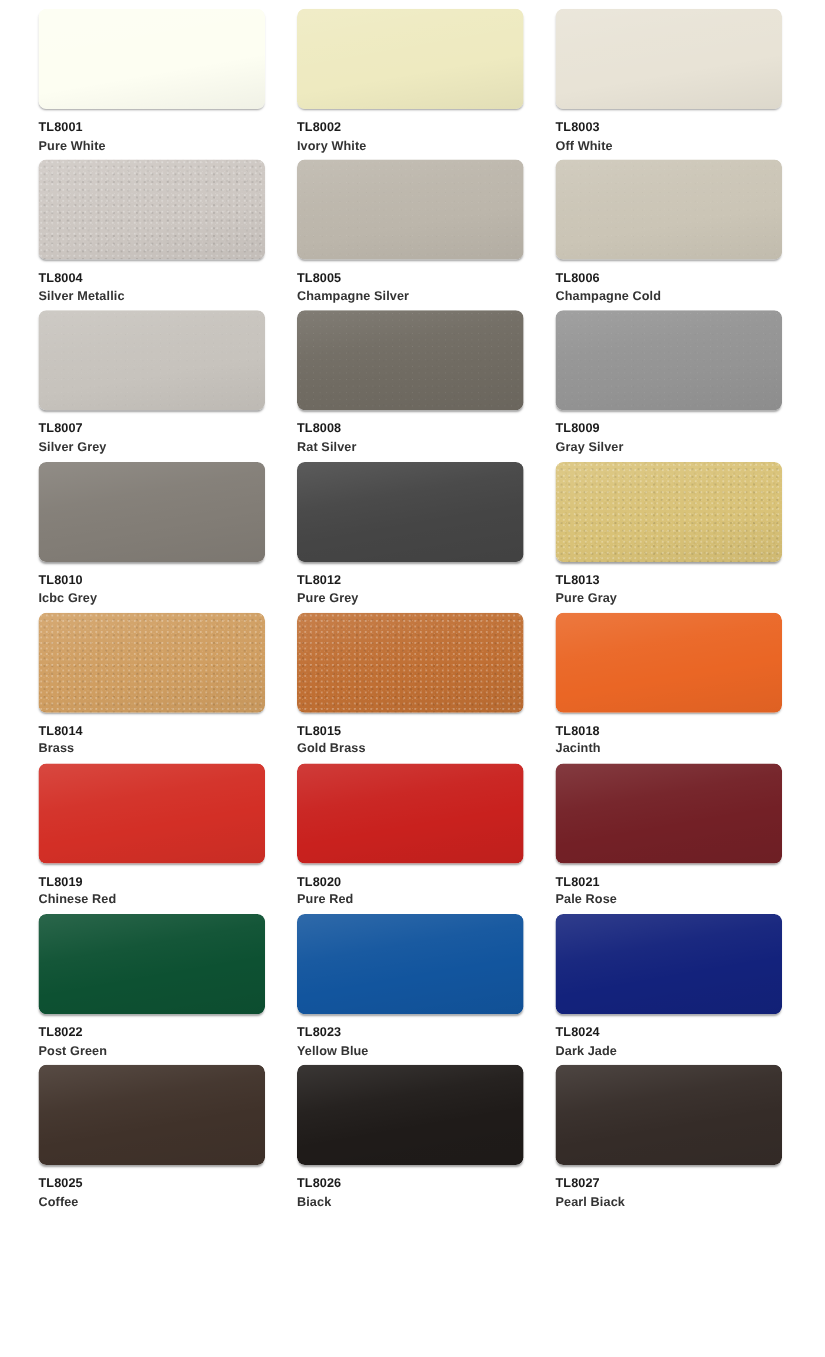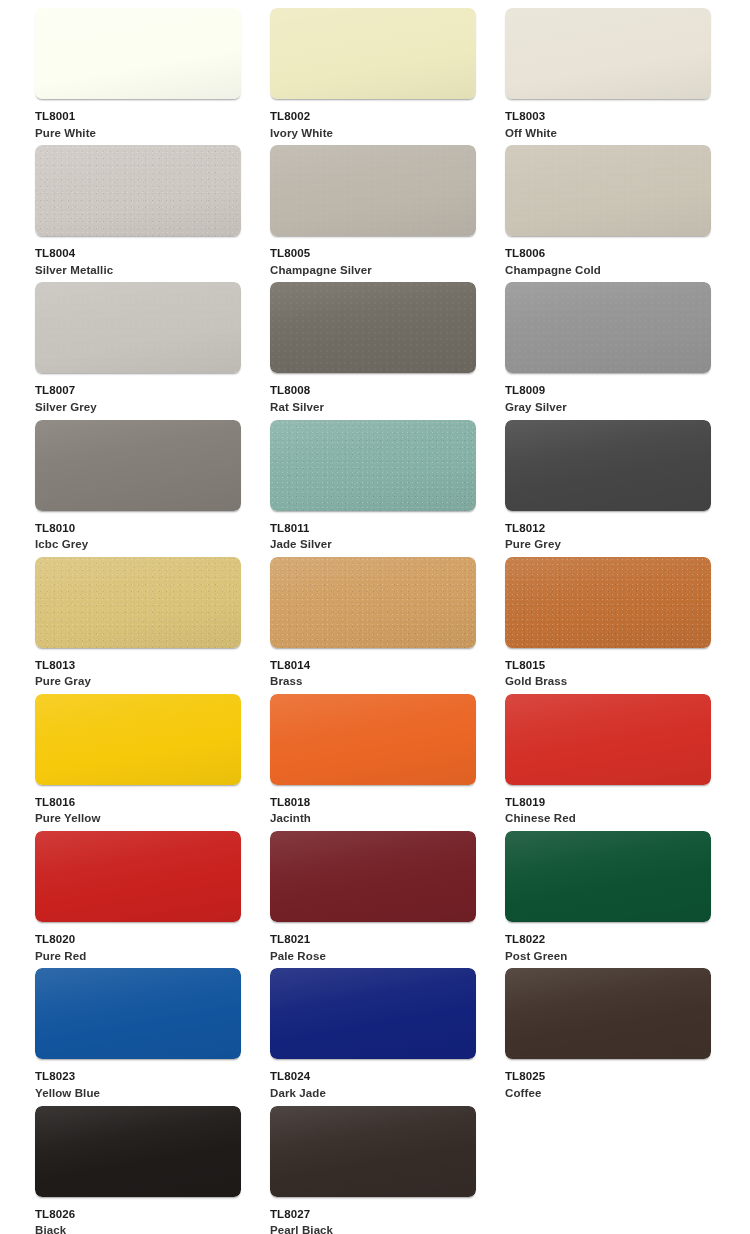--- a/index.html
+++ b/index.html
@@ -209,31 +209,20 @@
         <div class="chip">
           <div class="chip-fill" style="background: rgb(130, 125, 118);"></div>
           <div class="chip-gloss"></div>
         </div>
         <div class="chip-meta">
           <span class="chip-code">TL8010</span>
           <span class="chip-name">Icbc Grey</span>
         </div>
       </div>
       <div class="swatch-cell">
-        <div class="chip metallic">
-          <div class="chip-fill" style="background: rgb(132, 176, 165);"></div>
-          <div class="chip-tex"></div>
-          <div class="chip-gloss"></div>
-        </div>
-        <div class="chip-meta">
-          <span class="chip-code">TL8011</span>
-          <span class="chip-name">Jade Silver</span>
-        </div>
-      </div>
-      <div class="swatch-cell">
         <div class="chip">
           <div class="chip-fill" style="background: rgb(69, 69, 69);"></div>
           <div class="chip-gloss"></div>
         </div>
         <div class="chip-meta">
           <span class="chip-code">TL8012</span>
           <span class="chip-name">Pure Grey</span>
         </div>
       </div>
       <div class="swatch-cell">
@@ -260,30 +249,20 @@
       </div>
       <div class="swatch-cell">
         <div class="chip metallic">
           <div class="chip-fill" style="background: rgb(192, 111, 51);"></div>
           <div class="chip-tex"></div>
           <div class="chip-gloss"></div>
         </div>
         <div class="chip-meta">
           <span class="chip-code">TL8015</span>
           <span class="chip-name">Gold Brass</span>
-        </div>
-      </div>
-      <div class="swatch-cell">
-        <div class="chip">
-          <div class="chip-fill" style="background: rgb(246, 201, 11);"></div>
-          <div class="chip-gloss"></div>
-        </div>
-        <div class="chip-meta">
-          <span class="chip-code">TL8016</span>
-          <span class="chip-name">Pure Yellow</span>
         </div>
       </div>
       <div class="swatch-cell">
         <div class="chip">
           <div class="chip-fill" style="background: rgb(234, 102, 37);"></div>
           <div class="chip-gloss"></div>
         </div>
         <div class="chip-meta">
           <span class="chip-code">TL8018</span>
           <span class="chip-name">Jacinth</span>

